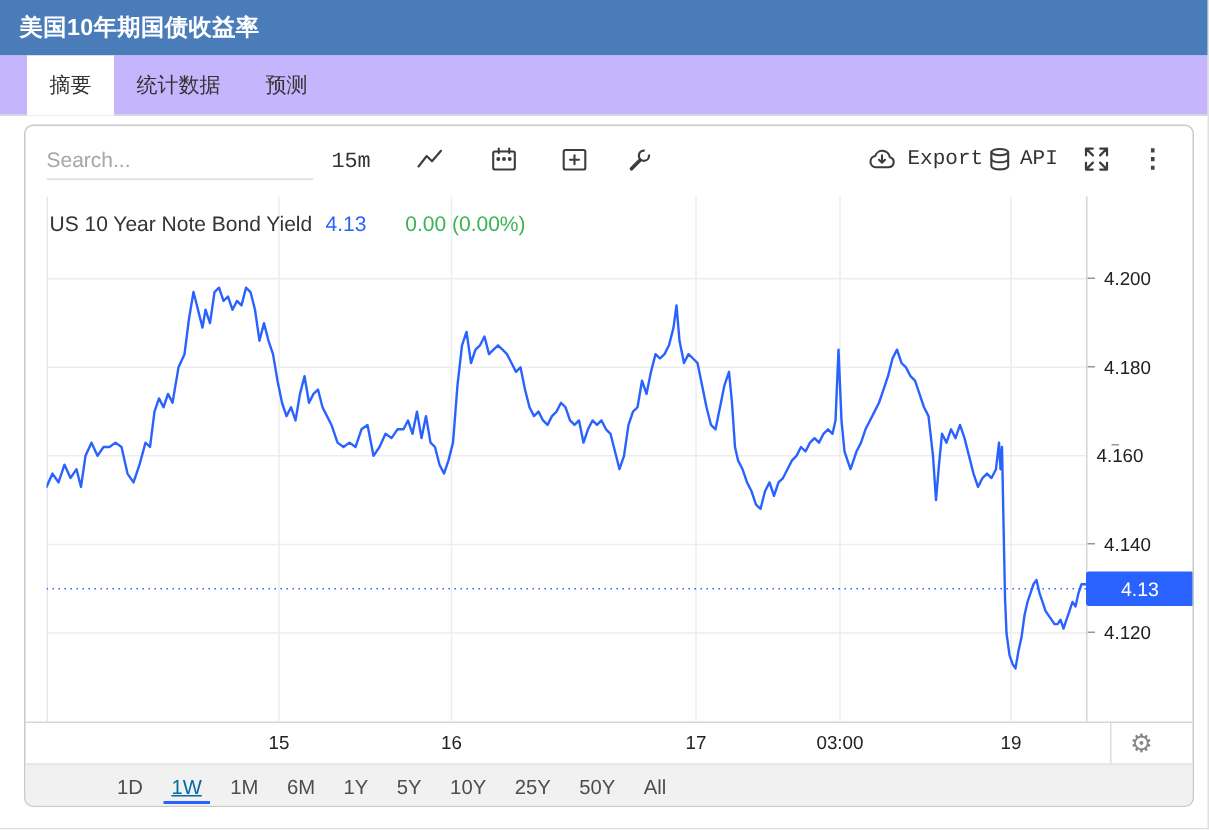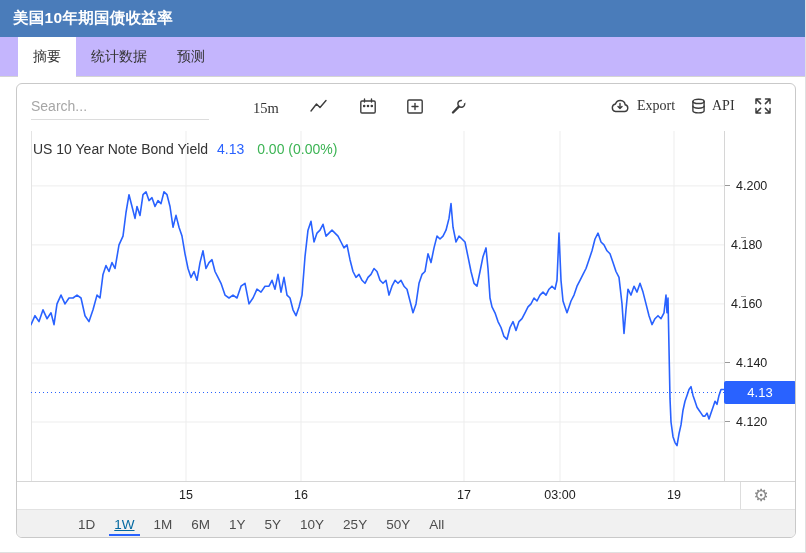--- a/index.html
+++ b/index.html
@@ -37,29 +37,29 @@
   
   .toolbar { position:absolute; left:0; top:0; width:100%; height:46px; }
   .search {
     position:absolute; left:14px; top:8px; width:178px; height:28px;
     border:none; border-bottom:1px solid #dcdcdc; outline:none;
     font-size:14px; color:#0f766e; font-family:inherit; background:transparent;
   }
   .search::placeholder{ color:#a6a6a6; }
   .tbtn {
     position:absolute; top:9px; height:26px; background:none; border:none; cursor:pointer;
-    display:flex; align-items:center; gap:6px; font-size:14px; color:#333; font-family:Liberation Serif, serif; padding:0 2px;margin-left:32px;
+    display:flex; align-items:center; gap:6px; font-size:14px; color:#333; font-family:Liberation Mono, monospace; padding:0 2px;
   }
   .interval{ left:202px; top:11px; font-size:14.5px; }
   .i-style{ left:258px; } .i-cal{ left:308px; } .i-plus{ left:355px; } .i-wrench{ left:398px; }
   .i-export{ left:558px; } .i-api{ left:640px; } .i-expand{ left:703px; } .i-kebab{ left:741px; }
   
   .legend { position:absolute; left:16px; top:57px; z-index:3; font-size:14px; color:#333; white-space:nowrap; }
   .legend .val{ margin-left:5px; }
-  .legend .chg{ margin-left:9px; }
+  .legend .chg{ margin-left:22px; }
   
   .plot { position:absolute; left:14px; top:47px; width:693px; height:350px; z-index:1; }
   
   .yaxis { position:absolute; left:707px; top:47px; width:72px; height:350px; border-left:1px solid #d6d6d6; }
   .ytick { position:absolute; display:flex; align-items:center; height:16px; left:0; }
   .ytick .dash{ width:5px; height:1px; background:#999; }
   .ytick .yl{ font-size:12.5px; color:#222; padding-left:6px; }
   .badge {
     position:absolute; left:707px; width:72px; height:23px; z-index:4;
     color:#fff; font-size:13px; display:flex; align-items:center; justify-content:center;
@@ -189,21 +189,21 @@
         <line x1="0.5" y1="0" x2="0.5" y2="350" stroke="#e4e4e4" stroke-width="1"></line>
         <line x1="0" y1="261.5" x2="693" y2="261.5" stroke="#2962ff" stroke-width="1" stroke-dasharray="1,3"></line>
         <polyline points="0.0,193.6 4.0,184.7 8.0,190.6 12.0,178.8 16.0,187.7 20.0,181.8 23.0,193.6 26.0,172.9 30.0,164.1 34.0,172.9 38.0,167.0 42.0,167.0 46.0,164.1 50.0,167.0 54.0,184.7 58.0,190.6 62.0,178.8 66.0,164.1 69.0,167.0 72.0,143.4 75.0,134.6 78.0,140.5 81.0,131.6 84.0,137.5 88.0,113.9 92.0,105.1 95.0,81.5 98.0,63.7 101.0,75.5 104.0,87.4 106.0,75.5 109.0,84.4 112.0,63.7 115.0,60.8 118.0,69.6 121.0,66.7 124.0,75.5 127.0,69.6 130.0,72.6 133.0,60.8 136.0,63.7 139.0,75.5 142.0,96.2 145.0,84.4 148.0,96.2 151.0,105.1 154.0,122.8 157.0,137.5 160.0,146.4 163.0,140.5 166.0,149.3 169.0,131.6 172.0,119.8 175.0,137.5 178.0,131.6 181.0,128.7 184.0,140.5 187.0,146.4 190.0,152.3 194.0,164.1 198.0,167.0 202.0,164.1 206.0,167.0 210.0,155.2 214.0,152.3 218.0,172.9 222.0,167.0 226.0,158.2 230.0,161.1 234.0,155.2 238.0,155.2 241.0,149.3 244.0,158.2 247.0,143.4 250.0,161.1 253.0,146.4 256.0,164.1 259.0,167.0 262.0,178.8 265.0,184.7 268.0,175.9 271.0,164.1 274.0,125.7 277.0,99.2 280.0,90.3 283.0,111.0 286.0,102.1 289.0,99.2 292.0,93.3 295.0,105.1 298.0,102.1 301.0,99.2 304.0,102.1 307.0,105.1 310.0,111.0 313.0,116.9 316.0,113.9 319.0,128.7 322.0,140.5 325.0,146.4 328.0,143.4 331.0,149.3 334.0,152.3 337.0,146.4 340.0,143.4 343.0,137.5 346.0,140.5 349.0,149.3 352.0,152.3 355.0,149.3 358.0,164.1 361.0,155.2 364.0,149.3 367.0,152.3 370.0,149.3 373.0,155.2 376.0,158.2 379.0,170.0 382.0,181.8 385.0,172.9 388.0,152.3 391.0,143.4 394.0,140.5 397.0,122.8 400.0,131.6 403.0,116.9 406.0,105.1 409.0,108.0 412.0,105.1 415.0,99.2 418.0,87.4 420.0,72.6 422.0,96.2 425.0,111.0 428.0,105.1 431.0,108.0 434.0,111.0 437.0,125.7 440.0,140.5 443.0,152.3 446.0,155.2 449.0,140.5 452.0,125.7 455.0,116.9 457.0,137.5 459.0,167.0 461.0,175.9 464.0,181.8 467.0,190.6 470.0,196.5 473.0,205.4 476.0,208.3 479.0,196.5 482.0,190.6 485.0,199.5 488.0,190.6 491.0,187.7 494.0,181.8 497.0,175.9 500.0,172.9 503.0,167.0 506.0,170.0 509.0,164.1 512.0,161.1 515.0,164.1 518.0,158.2 521.0,155.2 524.0,158.2 526.0,149.3 528.0,102.1 530.0,149.3 532.0,170.0 534.0,175.9 536.0,181.8 538.0,175.9 540.0,170.0 543.0,164.1 546.0,155.2 549.0,149.3 552.0,143.4 555.0,137.5 558.0,128.7 561.0,119.8 564.0,108.0 567.0,102.1 570.0,111.0 573.0,113.9 576.0,119.8 579.0,122.8 582.0,131.6 585.0,140.5 588.0,146.4 591.0,172.9 593.0,202.4 595.0,178.8 597.0,158.2 600.0,164.1 603.0,155.2 606.0,161.1 609.0,152.3 612.0,161.1 615.0,172.9 618.0,184.7 621.0,193.6 624.0,187.7 627.0,184.7 630.0,187.7 633.0,181.8 635.0,164.1 636.0,181.8 637.0,167.0 638.0,217.2 639.0,267.4 640.0,291.0 642.0,305.7 644.0,311.6 646.0,314.6 648.0,302.8 650.0,293.9 652.0,279.2 654.0,270.3 656.0,264.4 658.0,258.5 660.0,255.6 662.0,264.4 664.0,270.3 666.0,276.2 668.0,279.2 670.0,282.1 672.0,285.1 674.0,285.1 676.0,282.1 678.0,288.0 680.0,282.1 682.0,276.2 684.0,270.3 686.0,273.3 688.0,264.4 690.0,258.5 693.0,258.5" fill="none" stroke="#2962ff" stroke-width="1.6" stroke-linejoin="round" stroke-linecap="round"></polyline>
       </svg>
 
     <div class="yaxis" id="yaxis">
         <div class="ytick" style="top: 46.8904px;">
           <span class="dash"></span>
           <span class="yl">4.200</span>
         </div>
-        <div class="ytick" style="top: 105.912px; flex-direction: column;">
+        <div class="ytick" style="top: 105.912px;">
           <span class="dash"></span>
           <span class="yl">4.180</span>
         </div>
         <div class="ytick" style="top: 164.934px; flex-direction: column;">
           <span class="dash"></span>
           <span class="yl">4.160</span>
         </div>
         <div class="ytick" style="top: 223.956px;">
           <span class="dash"></span>
           <span class="yl">4.140</span>

